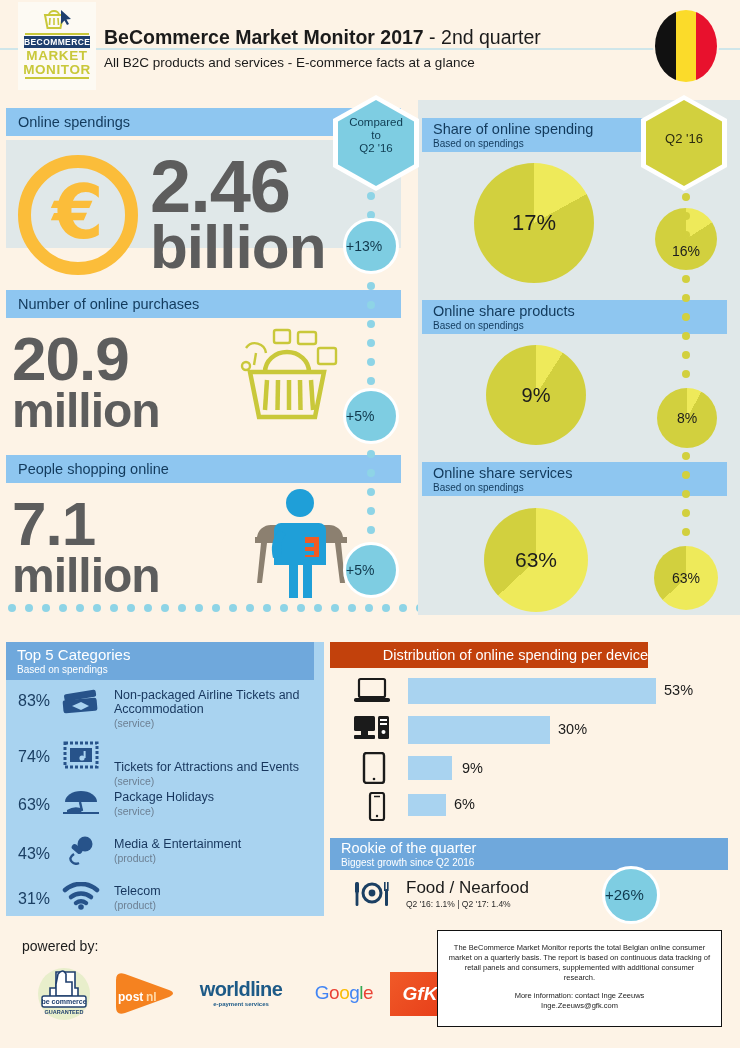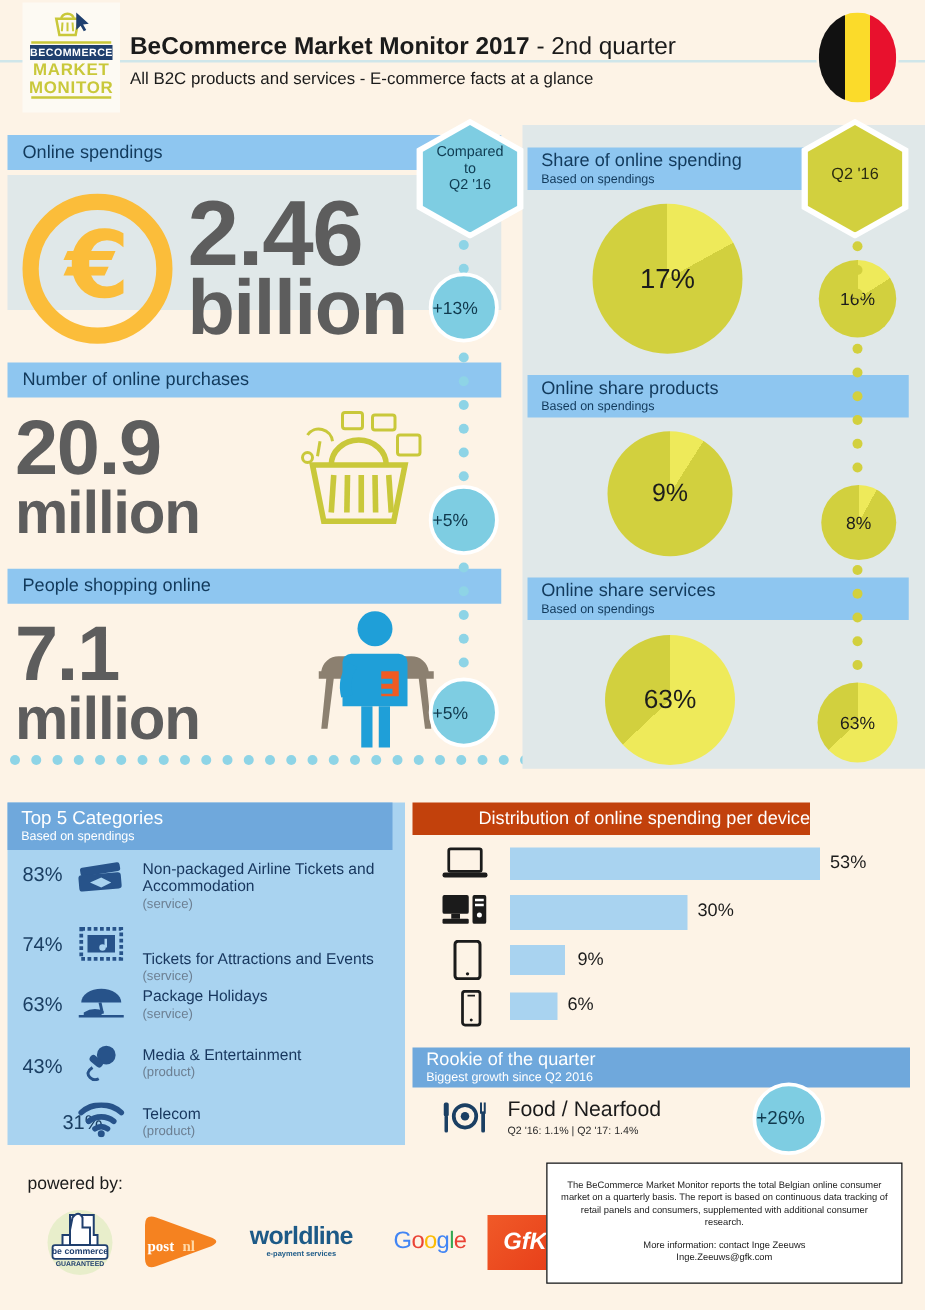--- a/index.html
+++ b/index.html
@@ -359,21 +359,21 @@
 <div class="bar-head2" style="left:422px; top:118px; width:228px;">
   <div class="t1">Share of online spending</div>
   <div class="t2">Based on spendings</div>
 </div>
 <div class="pie" style="left:474px; top:163px; width:120px; height:120px;
      background: conic-gradient(#eeea5a 0deg 61.2deg, #d2d03e 61.2deg 360deg);">
   <span class="lbl" style="font-size:22px;">17%</span>
 </div>
 <div class="pie" style="left:655px; top:208px; width:62px; height:62px;
      background: conic-gradient(#eeea5a 0deg 57.6deg, #d2d03e 57.6deg 360deg);">
-  <span class="lbl" style="font-size:14px;">16%</span>
+  <span class="lbl" style="font-size:14px;margin-top:12px;">16%</span>
 </div>
 
 <div class="bar-head2" style="left:422px; top:300px; width:305px;">
   <div class="t1">Online share products</div>
   <div class="t2">Based on spendings</div>
 </div>
 <div class="pie" style="left:486px; top:345px; width:100px; height:100px;
      background: conic-gradient(#eeea5a 0deg 32.4deg, #d2d03e 32.4deg 360deg);">
   <span class="lbl" style="font-size:20px;">9%</span>
 </div>
@@ -484,21 +484,21 @@
         <path d="M11 19 q-6 4 -2 8 q3 3 7 1" fill="none" stroke="#27538a" stroke-width="2.4"></path>
       </svg>
     </div>
     <div class="cat-name" style="top:0px;">
       <div>Media &amp; Entertainment</div>
       <div class="cat-type">(product)</div>
     </div>
   </div>
 
   <div class="cat-row" style="top:242px;">
-    <div class="cat-pct" style="top:6px;margin-left:32px;">31%</div>
+    <div class="cat-pct" style="top:6px;">31%</div>
     <div class="cat-ico" style="top:-2px;">
       <svg width="40" height="28" viewBox="0 0 40 28">
         <g fill="none" stroke="#27538a" stroke-linecap="round">
           <path d="M4 8 a24 24 0 0 1 32 0" stroke-width="4.5"></path>
           <path d="M10 15 a16 16 0 0 1 20 0" stroke-width="4.5"></path>
           <path d="M15 21 a9 9 0 0 1 10 0" stroke-width="4.5"></path>
         </g>
         <circle cx="20" cy="25" r="2.8" fill="#27538a"></circle>
       </svg>
     </div>
@@ -595,21 +595,21 @@
       <svg width="72" height="58" viewBox="0 0 72 58">
         <circle cx="36" cy="30" r="26" fill="#e8eecb"></circle>
         <path d="M28 8 v16 h-6 v12 h28 v-12 h-3 v-16 Z" fill="#ffffff" stroke="#1f3f6e" stroke-width="1.6"></path>
         <path d="M30 10 q5 -6 8 0 l0 8 h6 v14 h-16 v-12 Z" fill="#fff" stroke="#1f3f6e" stroke-width="1.6"></path>
         <rect x="14" y="32" width="44" height="11" rx="2" fill="#ffffff" stroke="#1f3f6e" stroke-width="1.4"></rect>
       </svg>
       <div style="position:absolute; left:0; top:34px; width:72px; font-size:7px; color:#1f3f6e; font-weight:bold;">be commerce</div>
       <div style="position:absolute; left:0; top:45px; width:72px; font-size:5.5px; color:#1f3f6e; font-weight:bold;">GUARANTEED</div>
     </div>
 
-    <div style="position:absolute; left:92px; top:4px; width:72px; height:50px;font-family:Liberation Serif, serif;">
+    <div style="position:absolute; left:92px; top:4px; width:72px; height:50px;">
       <svg width="72" height="50" viewBox="0 0 72 50">
         <path d="M6 12 q0 -9 9 -6 l44 16 q8 3 0 7 l-44 16 q-9 3 -9 -6 Z" fill="#f58220"></path>
       </svg>
       <div style="position:absolute; left:8px; top:22px; font-size:12px; color:#fff; font-weight:bold;">post</div>
       <div style="position:absolute; left:36px; top:22px; font-size:12px; color:#ffd9a8; font-weight:bold;">nl</div>
     </div>
 
     <div style="position:absolute; left:168px; top:14px; width:110px; text-align:center;">
       <div style="font-size:20px; color:#1d5a87; font-weight:bold; letter-spacing:-.6px;">worldline</div>
       <div style="font-size:6px; color:#1d5a87; font-weight:bold;">e-payment services</div>

